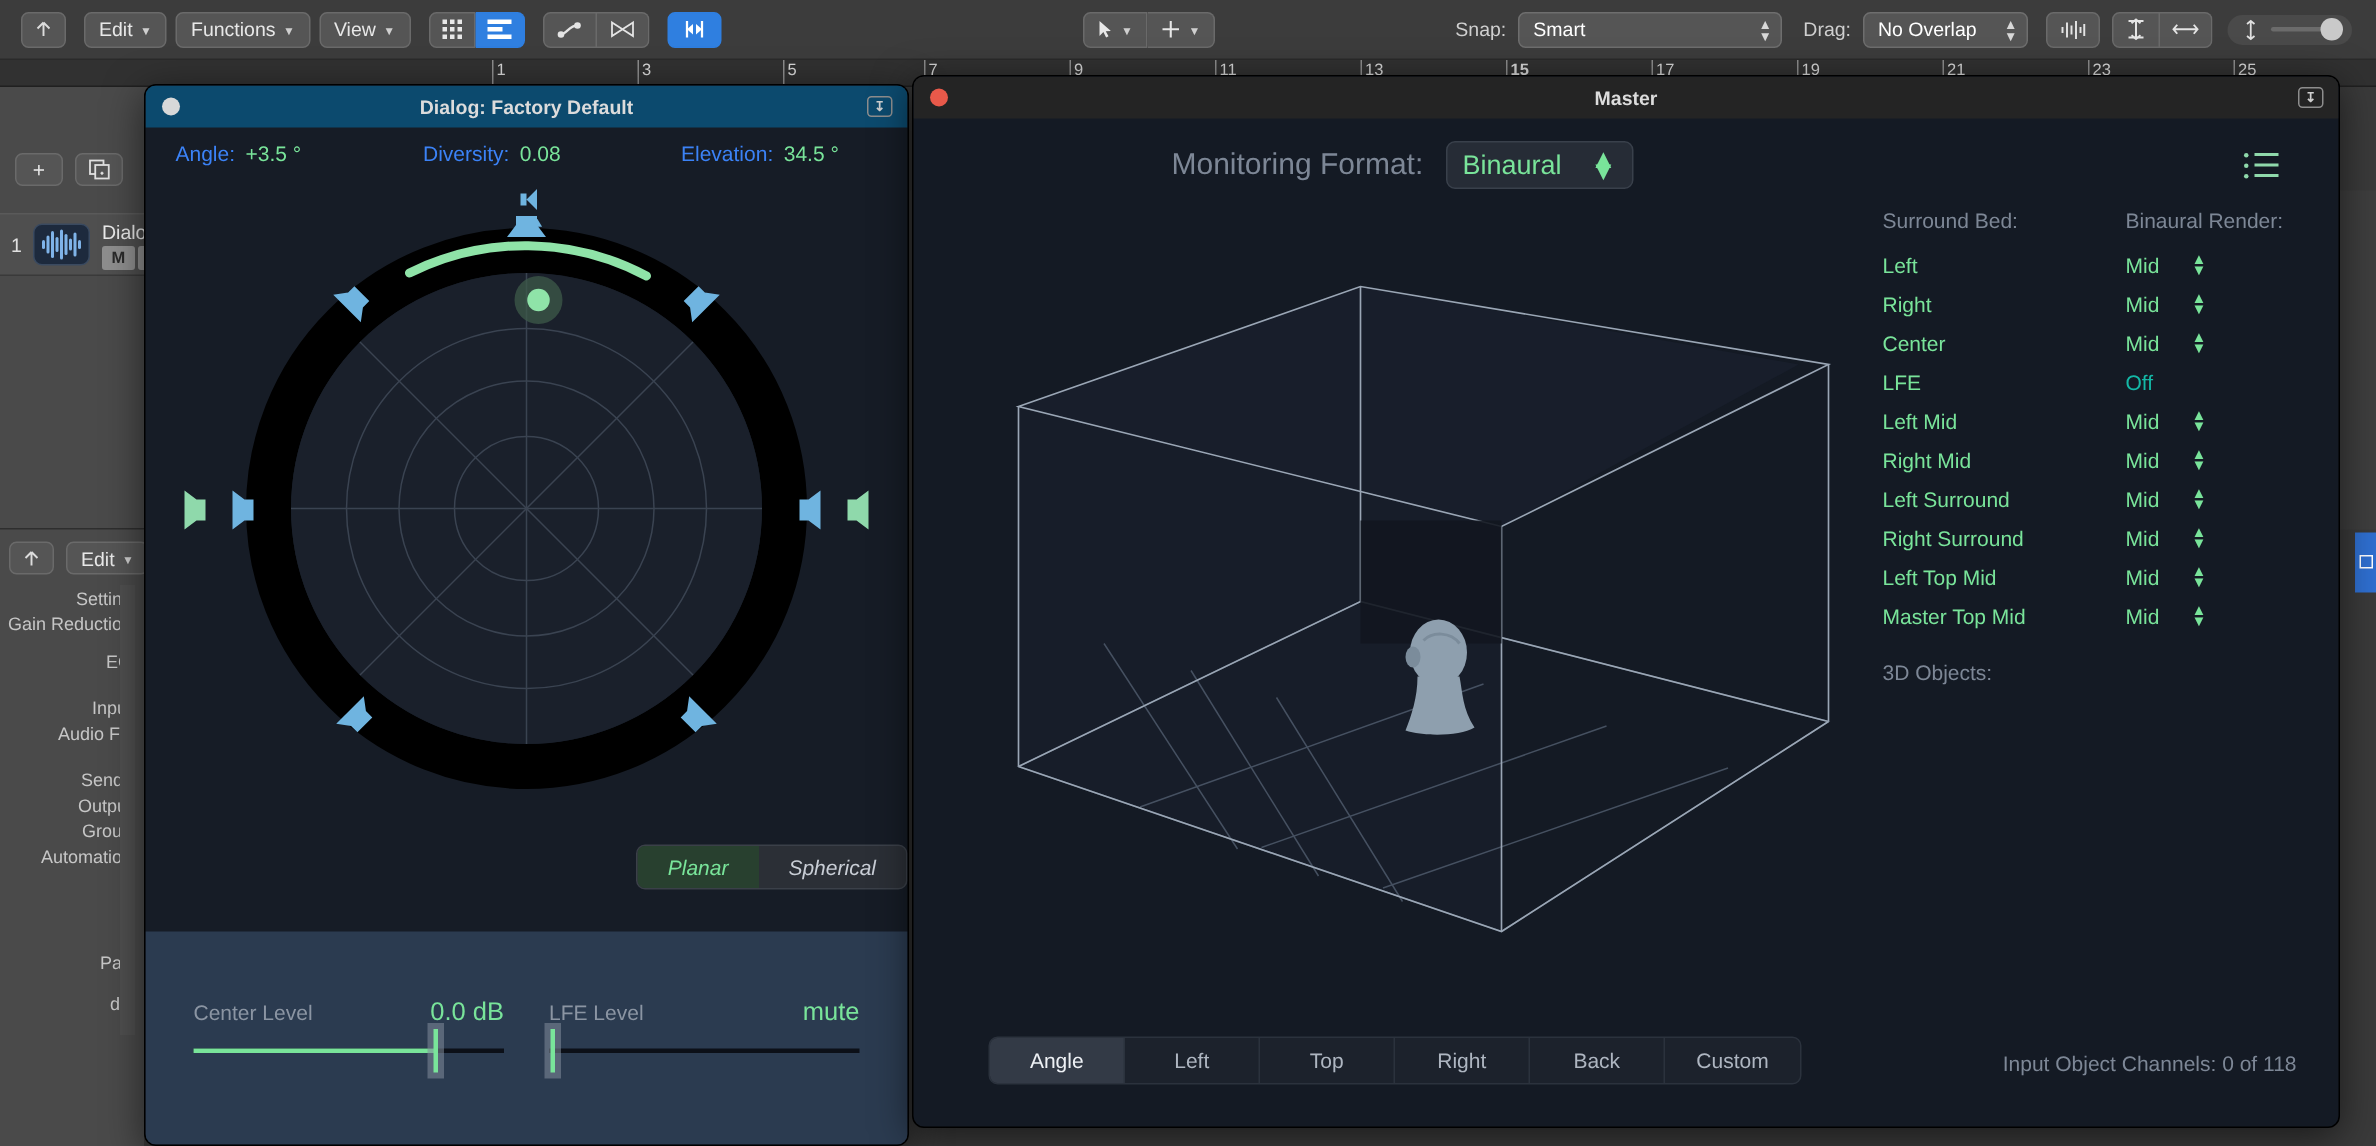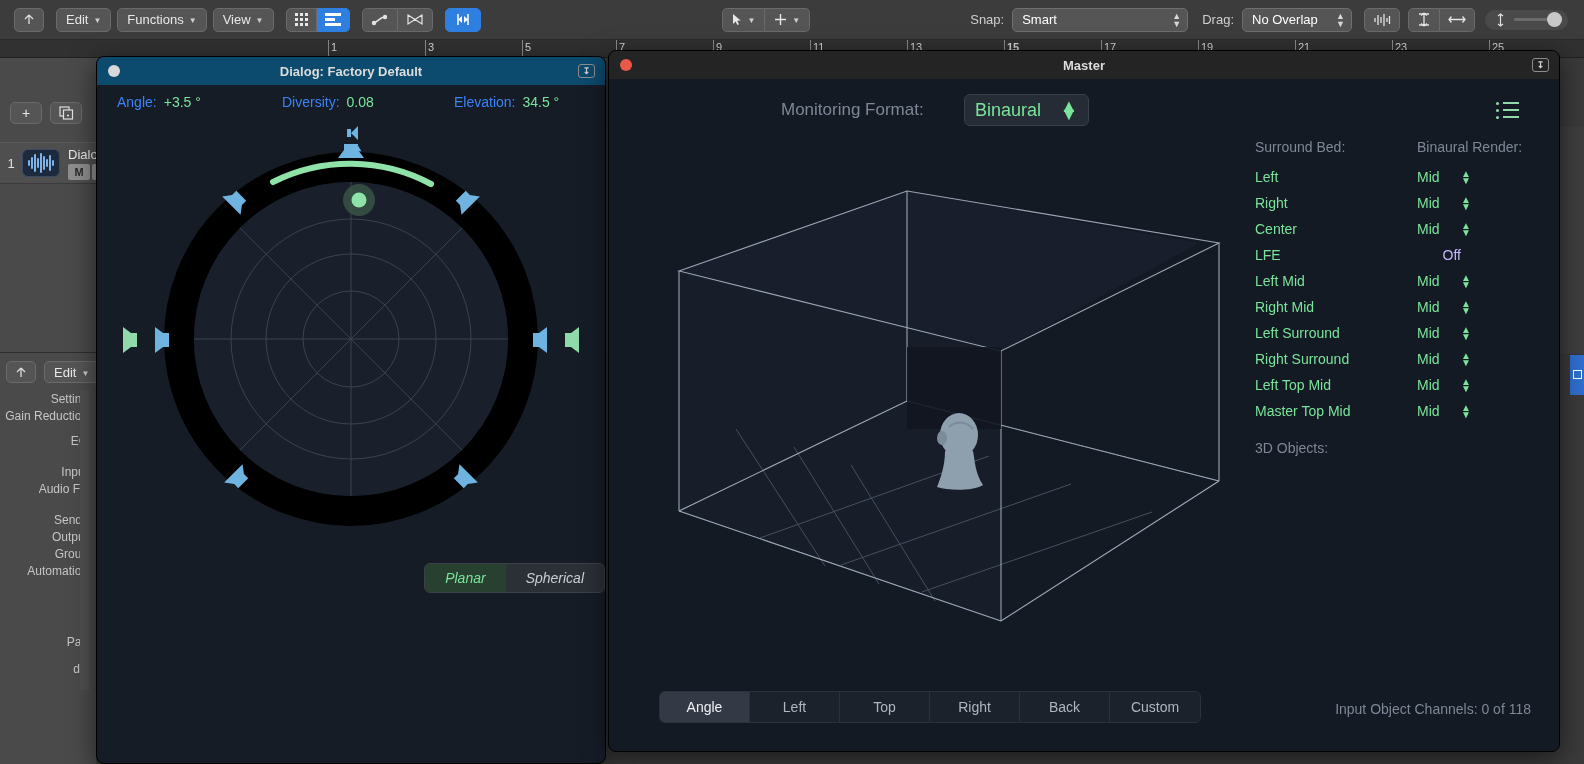--- a/index.html
+++ b/index.html
@@ -108,35 +108,35 @@
   .lev-name { font-size: 14px; color: #8b95a3; }
   .lev-val { font-size: 17px; color: #79e49a; }
   .lev-track { position: relative; margin-top: 14px; height: 3px; background: #0c1018; }
   .lev-fill { position: absolute; left: 0; top: 0; height: 3px; background: #79e49a; }
   .lev-thumb { position: absolute; top: -13px; width: 3px; height: 29px; background: #79e49a; box-shadow: 0 0 0 4px rgba(130,140,155,.55); }
 
   
   #master-window { left: 608px; top: 50px; width: 952px; height: 702px; background: #141a24; border: 1px solid #000; }
   #master-window .win-title { background: #242424; }
   .mon-row { height: 62px; display: flex; align-items: center; position: relative; }
-  .mon-label { position: absolute; left: 172px; font-size: 17px; color: #7d8796; }
+  .mon-label { position: absolute; left: 172px; font-size: 20px; color: #7d8796; }
   .mon-popup { position: absolute; left: 355px; height: 32px; background: #262c36; border: 1px solid #39404b; border-radius: 6px; display: flex; align-items: center; gap: 9px; padding: 0 10px; }
   .mon-popup span { font-size: 18px; color: #79e49a; }
   .list-icon { position: absolute; right: 40px; display: flex; flex-direction: column; gap: 4px; }
   .list-icon i { display: flex; align-items: center; gap: 4px; }
   .list-icon i::before { content: ""; width: 3px; height: 3px; background: #8fd9ab; border-radius: 50%; }
   .list-icon i::after { content: ""; width: 16px; height: 2px; background: #8fd9ab; }
 
   .chan-table { position: absolute; left: 646px; top: 88px; width: 290px; }
   .chan-heads { display: flex; font-size: 14px; color: #7d8796; margin-bottom: 9px; }
   .chan-heads .c1 { width: 162px; }
   .chan-row { display: flex; align-items: center; height: 26px; }
   .chan-name { width: 162px; font-size: 14px; color: #79e49a; }
   .chan-val { width: 44px; font-size: 14px; color: #79e49a; }
-  .chan-val.off { color: #c4b5fd; text-align: right; }
+  .chan-val.off { color: #14b8a6; }
   .chan-step { font-size: 10px; line-height: 7px; color: #79e49a; display: flex; flex-direction: column; }
   .objects-head { font-size: 14px; color: #7d8796; margin-top: 16px; }
 
   .room { position: absolute; left: 30px; top: 120px; width: 600px; height: 470px; }
   .view-btns { position: absolute; left: 50px; bottom: 28px; display: flex; background: #1c222c; border: 1px solid #2b323d; border-radius: 6px; overflow: hidden; }
   .view-btns > div { width: 90px; height: 30px; display: flex; align-items: center; justify-content: center; font-size: 14px; color: #aeb6c1; border-right: 1px solid #2b323d; }
   .view-btns > div:last-child { border-right: none; }
   .view-btns > div.on { background: #333a46; color: #eef1f5; }
   .chan-status { position: absolute; right: 28px; bottom: 34px; font-size: 14px; color: #7d8796; }
 
@@ -488,20 +488,42 @@
       </svg>
     </div>
 
     <div class="seg-wrap">
       <div class="seg">
         <div class="on">Planar</div>
         <div>Spherical</div>
       </div>
     </div>
 
+    <div class="levels">
+      <div class="lev">
+        <div class="lev-head">
+          <span class="lev-name">Center Level</span>
+          <span class="lev-val">0.0 dB</span>
+        </div>
+        <div class="lev-track">
+          <div class="lev-fill" id="cl-fill" style="width: 78%;"></div>
+          <div class="lev-thumb" id="cl-thumb" style="left: calc(78% - 1px);"></div>
+        </div>
+      </div>
+      <div class="lev">
+        <div class="lev-head">
+          <span class="lev-name">LFE Level</span>
+          <span class="lev-val">mute</span>
+        </div>
+        <div class="lev-track">
+          <div class="lev-fill" id="lf-fill" style="width: 0%;"></div>
+          <div class="lev-thumb" id="lf-thumb" style="left: calc(1% - 1px);"></div>
+        </div>
+      </div>
+    </div>
   </div>
 
   <div class="win" id="master-window">
     <div class="win-title">
       <span class="traffic" style="background:#e8594a"></span>
       <span>Master</span>
       <span class="win-corner">↧</span>
     </div>
 
     <div class="mon-row">

